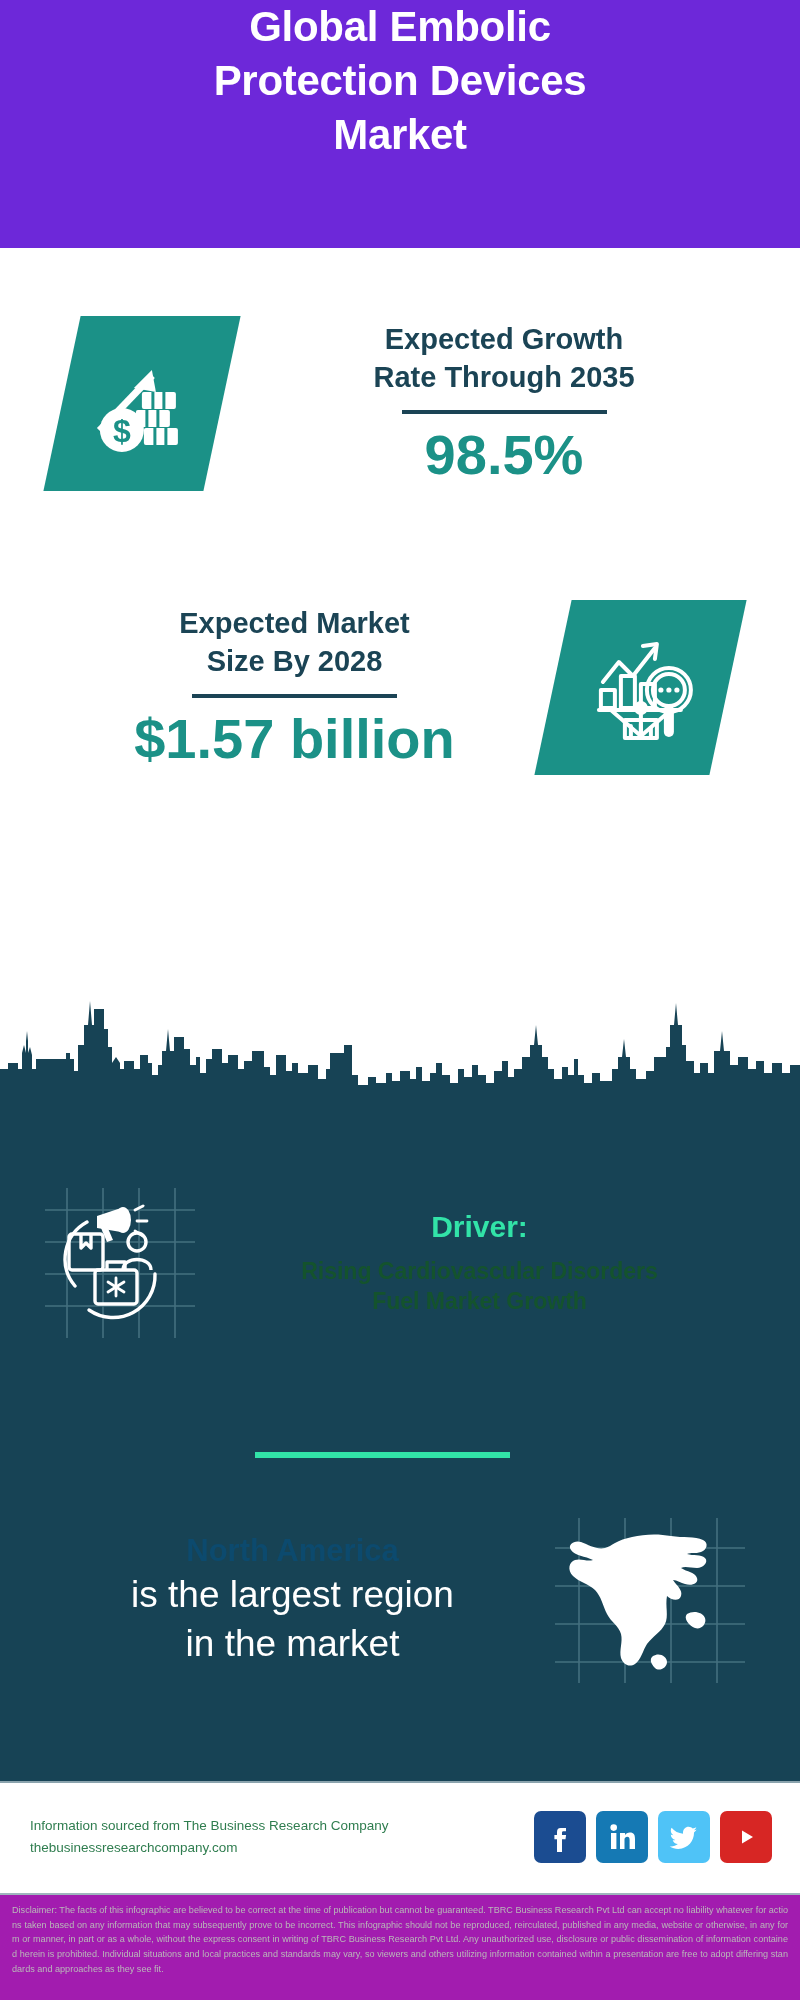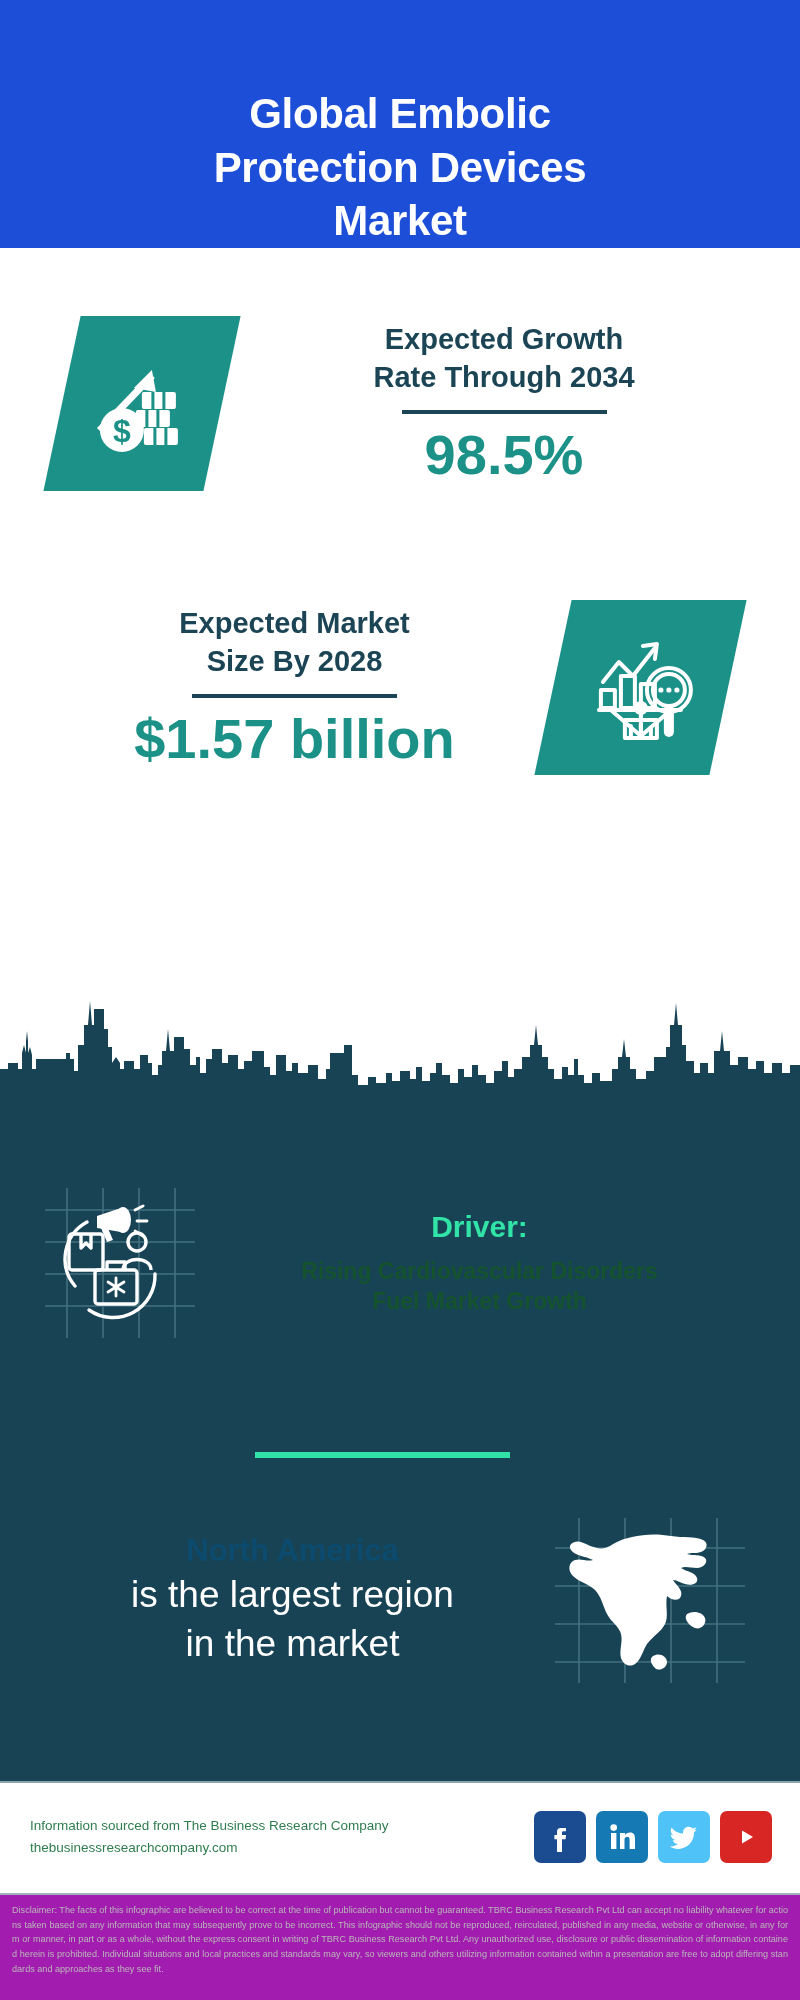--- a/index.html
+++ b/index.html
@@ -9,22 +9,22 @@
     background:#ffffff;
     font-family:"Liberation Sans", sans-serif;
     overflow:hidden;
     position:relative;
   }
   .page { position:relative; width:800px; height:2000px; overflow:hidden; }
 
   
   .header {
     position:absolute; left:0; top:0; width:800px; height:248px;
-    background:#1d4ed8;
-    display:flex; align-items:flex-end; justify-content:center;
+    background:#6d28d9;
+    display:flex; align-items:flex-start; justify-content:center;
   }
   .header-title {
     color:#ffffff;
     font-size:42px; font-weight:bold; line-height:1.28;
     text-align:center; letter-spacing:-0.3px;
     padding:0 60px;
     white-space:pre-line;
   }
 
   
@@ -187,21 +187,21 @@
             <line x1="68" y1="58" x2="68" y2="75"></line>
           <line x1="65" y1="76" x2="65" y2="93"></line>
             <line x1="76" y1="76" x2="76" y2="93"></line>
         </g>
         <circle cx="32" cy="78" r="22" fill="#ffffff"></circle>
         <text x="32" y="90" font-family="Liberation Sans, sans-serif" font-size="32" font-weight="bold" fill="#1B9187" text-anchor="middle">$</text>
       </svg>
     </div>
     <div class="growth-text">
       <div class="stat-label">Expected Growth
-Rate Through 2034</div>
+Rate Through 2035</div>
       <div class="rule rule-growth"></div>
       <div class="stat-value">98.5%</div>
     </div>
   </div>
 
   <div class="size-row">
     <div class="size-text">
       <div class="stat-label">Expected Market
 Size By 2028</div>
       <div class="rule rule-size"></div>

